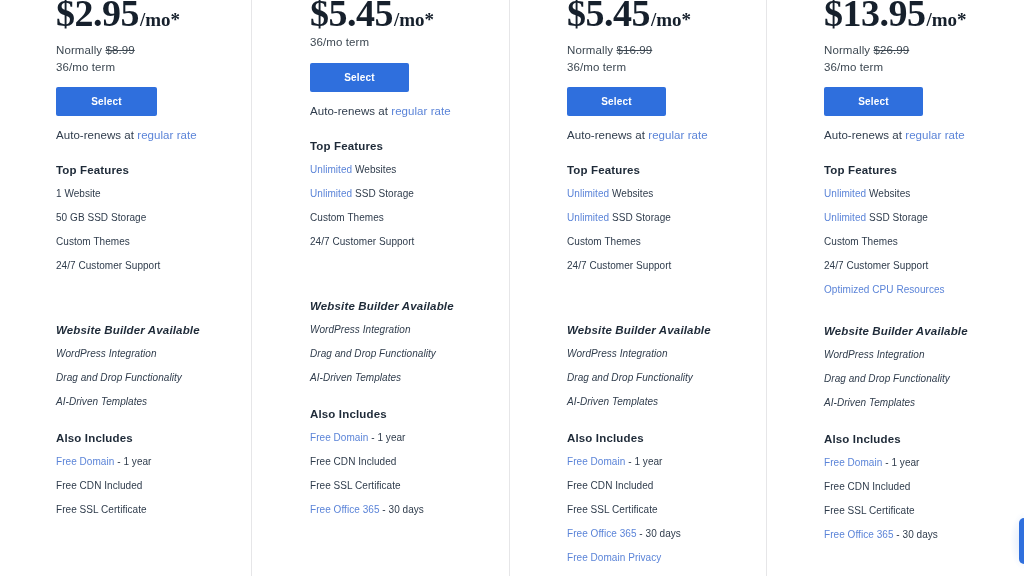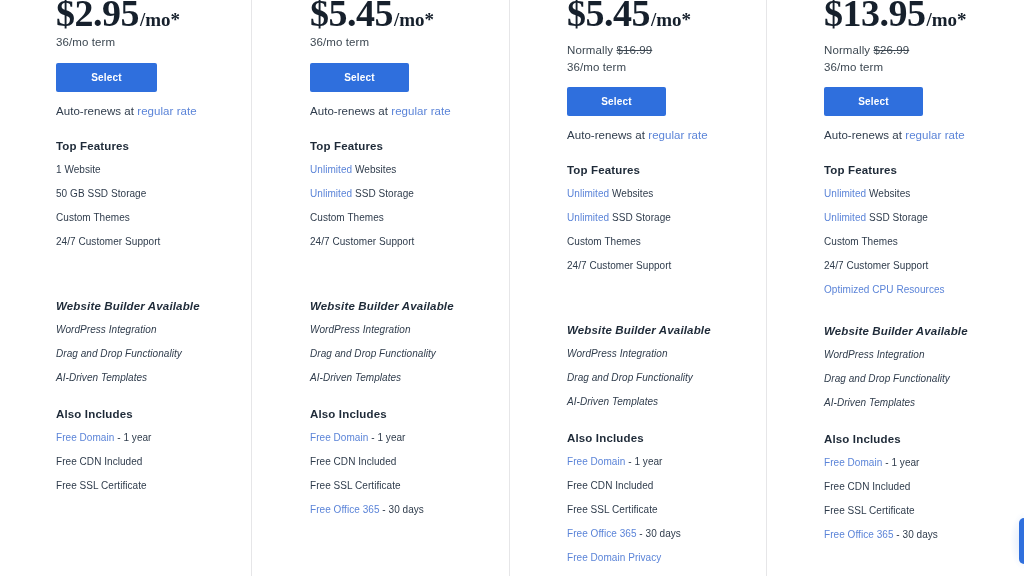--- a/index.html
+++ b/index.html
@@ -174,20 +174,21 @@
 </head>
 <body>
 
 <div class="pricing-grid">
 
   <div class="plan-col c0">
       <div class="price-row">
         <span class="price-amount">$2.95</span>
         <span class="price-period">/mo*</span>
       </div>
+      <div class="normally"><span>Normally </span><span class="strike">$8.99</span></div>
       <div class="term">36/mo term</div>
       <button class="select-btn">Select</button>
       <div class="autorenew"><span>Auto-renews at </span><a class="link">regular rate</a></div>
       <div class="group top">
         <div class="group-title">Top Features</div>
         <div class="feature"><span>1 Website</span></div>
         <div class="feature"><span>50 GB SSD Storage</span></div>
         <div class="feature"><span>Custom Themes</span></div>
         <div class="feature"><span>24/7 Customer Support</span></div>
       </div>

